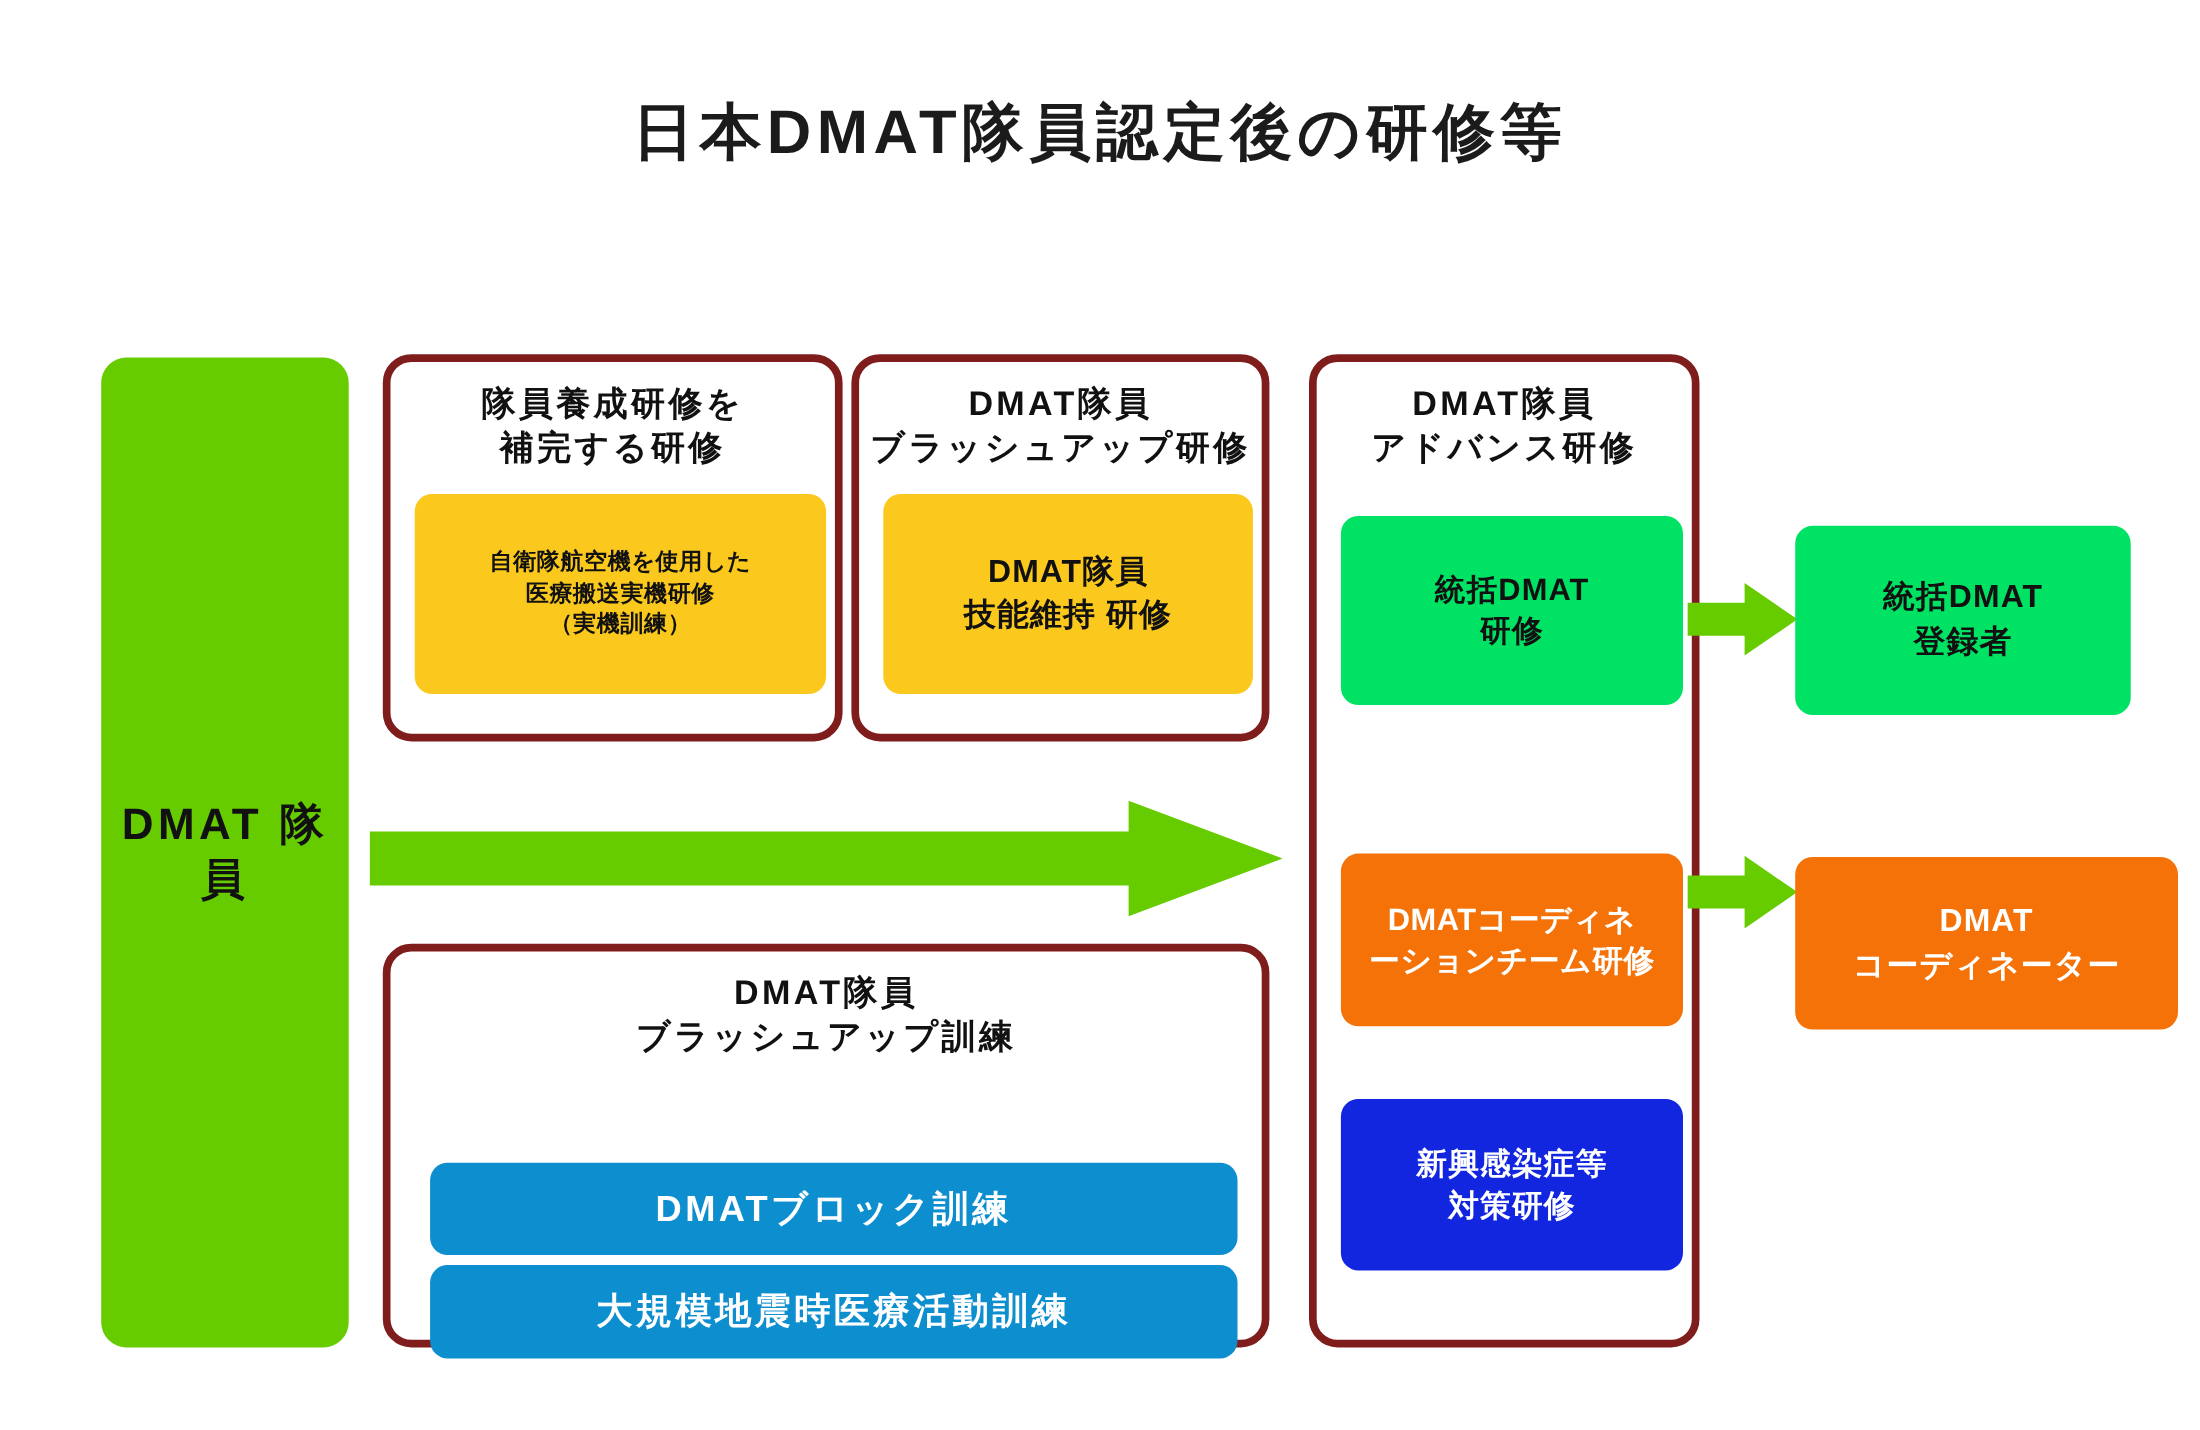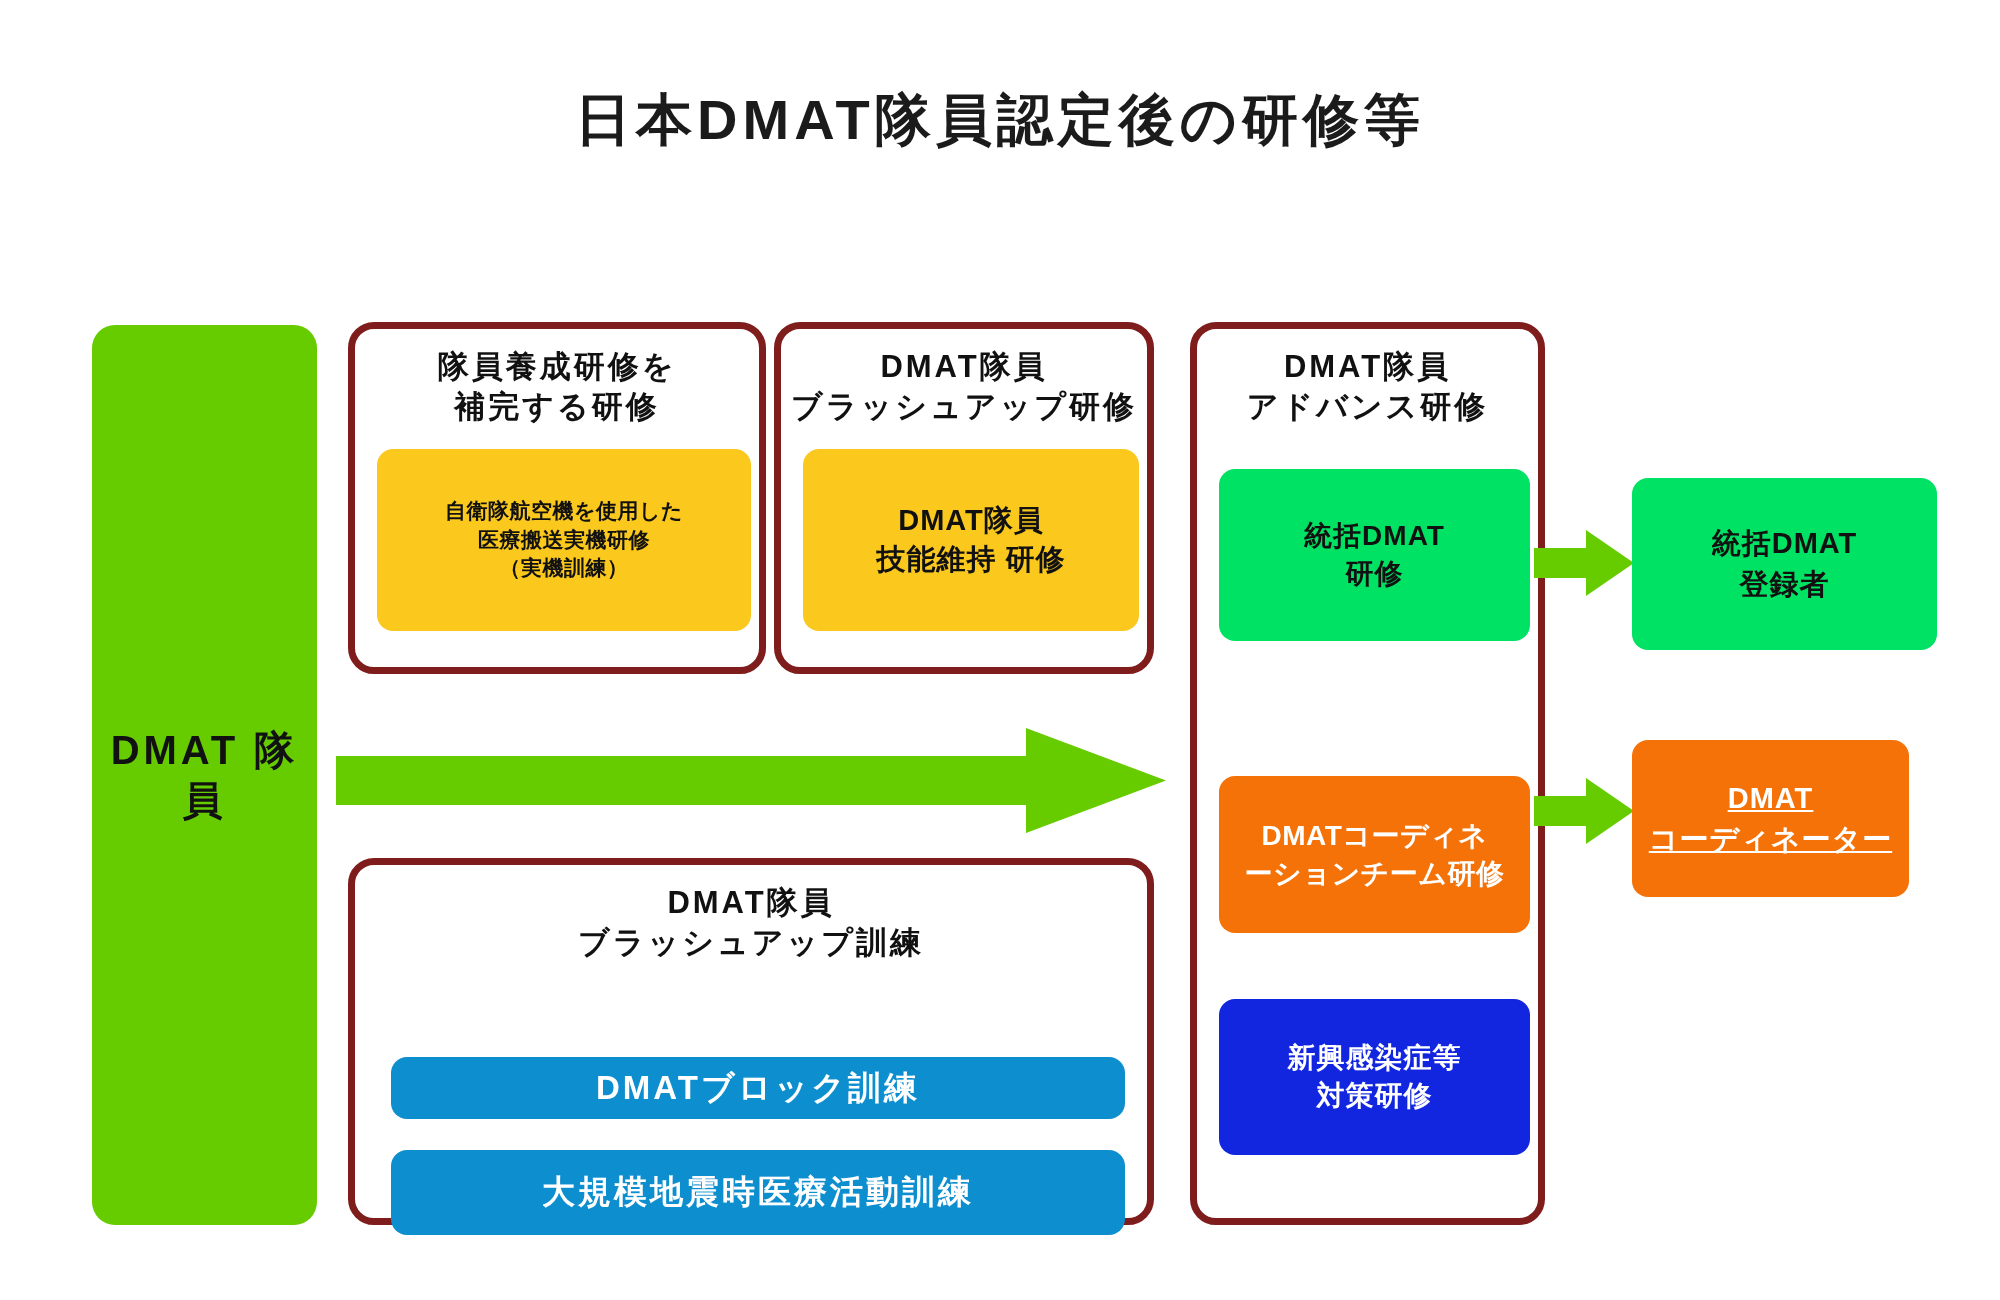--- a/index.html
+++ b/index.html
@@ -99,21 +99,21 @@
   
   #chip-jsdf-aircraft {
     left: 22px; top: 120px; width: 374px; height: 182px;
     font-size: 21px; letter-spacing: 0.5px;
   }
   #chip-skill-maintain {
     left: 22px; top: 120px; width: 336px; height: 182px;
     font-size: 29px; letter-spacing: 1px;
   }
   #chip-block-drill {
-    left: 36px; top: 192px; width: 734px; height: 62px;
+    left: 36px; top: 192px; width: 734px; height: 84px;
     font-size: 33px; letter-spacing: 3px;
   }
   #chip-large-quake-drill {
     left: 36px; top: 285px; width: 734px; height: 85px;
     font-size: 33px; letter-spacing: 3px;
   }
   #chip-supervising-dmat {
     left: 22px; top: 140px; width: 311px; height: 172px;
     font-size: 28px; letter-spacing: 1px;
   }
@@ -136,21 +136,21 @@
     font-weight: 700;
     line-height: 1.4;
     white-space: pre-line;
     font-size: 29px;
     letter-spacing: 1px;
   }
   #outcome-supervising-registrant {
     left: 1632px; top: 478px; width: 305px; height: 172px;
   }
   #outcome-dmat-coordinator {
-    left: 1632px; top: 740px; width: 277px; height: 157px; text-decoration: underline;
+    left: 1632px; top: 779px; width: 348px; height: 157px;
   }
 
   
   #arrow-main {
     left: 336px; top: 728px;
     width: 830px; height: 105px;
   }
   #arrow-to-registrant {
     left: 1534px; top: 530px;
     width: 100px; height: 66px;

